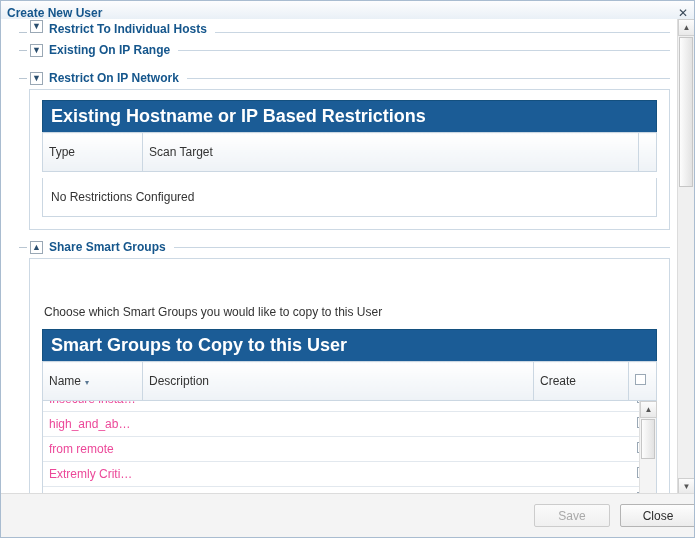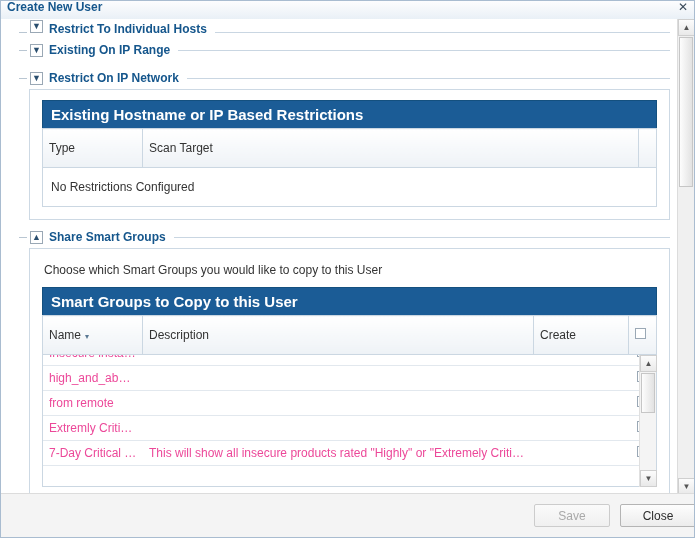--- a/index.html
+++ b/index.html
@@ -23,20 +23,21 @@
     border: 1px solid #a9bcd0;
     background: #ffffff;
     overflow: hidden;
   }
   
   .titlebar {
     height: 24px;
     background: linear-gradient(to bottom, #fdfdfe 0%, #eef3f8 60%, #e3ecf4 100%);
     border-bottom: 1px solid #c7d6e3;
     display: flex;
+    align-items: center;
     padding: 0 4px 0 6px;
     box-sizing: border-box;
   }
   .titlebar .title {
     color: #15568c;
     font-weight: bold;
     font-size: 12px;
     line-height: 12px;
     flex: 1;
   }
@@ -160,21 +161,21 @@
     padding: 10px 12px 12px 12px;
     box-sizing: border-box;
   }
   .panel.first {
     border-top: 1px solid #cdd9e4;
   }
   .table-caption {
     background: #1b5c96;
     color: #ffffff;
     font-weight: bold;
-    font-size: 15px;
+    font-size: 18px;
     padding: 5px 8px;
     border: 1px solid #14507f;
     border-bottom: none;
     box-sizing: border-box;
   }
   table.grid {
     border-collapse: collapse;
     width: 100%;
     font-size: 12px;
     table-layout: fixed;
@@ -200,20 +201,21 @@
     white-space: nowrap;
     text-overflow: ellipsis;
   }
   .empty-msg {
     padding: 12px 8px;
     color: #333;
     border: 1px solid #cbd7e2;
     border-top: none;
     background: #fff;
     font-size: 12px;
+    margin-top: 6px;
   }
   .sort-caret {
     display: inline-block;
     margin-left: 4px;
     color: #5a7894;
     font-size: 8px;
   }
   .hdr-check, .row-check {
     width: 11px;
     height: 11px;
@@ -223,20 +225,21 @@
     box-sizing: border-box;
   }
   .check-cell {
     text-align: center;
   }
   
   .describe {
     font-size: 12px;
     color: #333;
     padding: 4px 0 10px 2px;
+    margin-top: 32px;
   }
   
   .sg-wrap {
     position: relative;
   }
   .sg-list {
     position: relative;
     height: 132px;
     overflow: hidden;
     border-left: 1px solid #cbd7e2;

